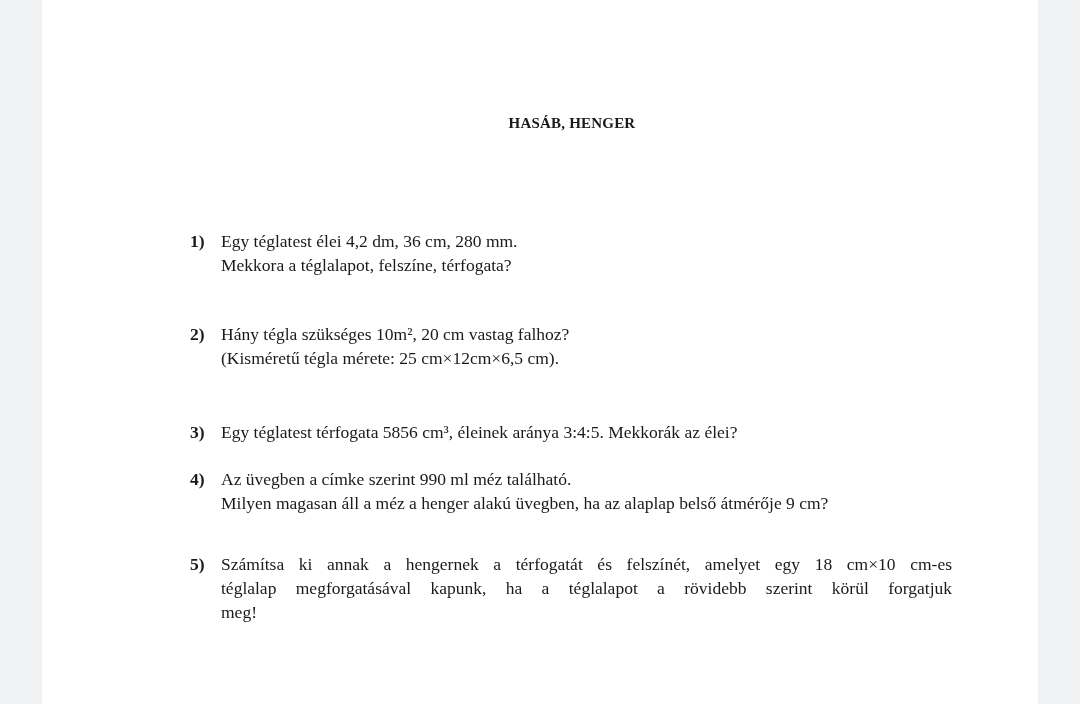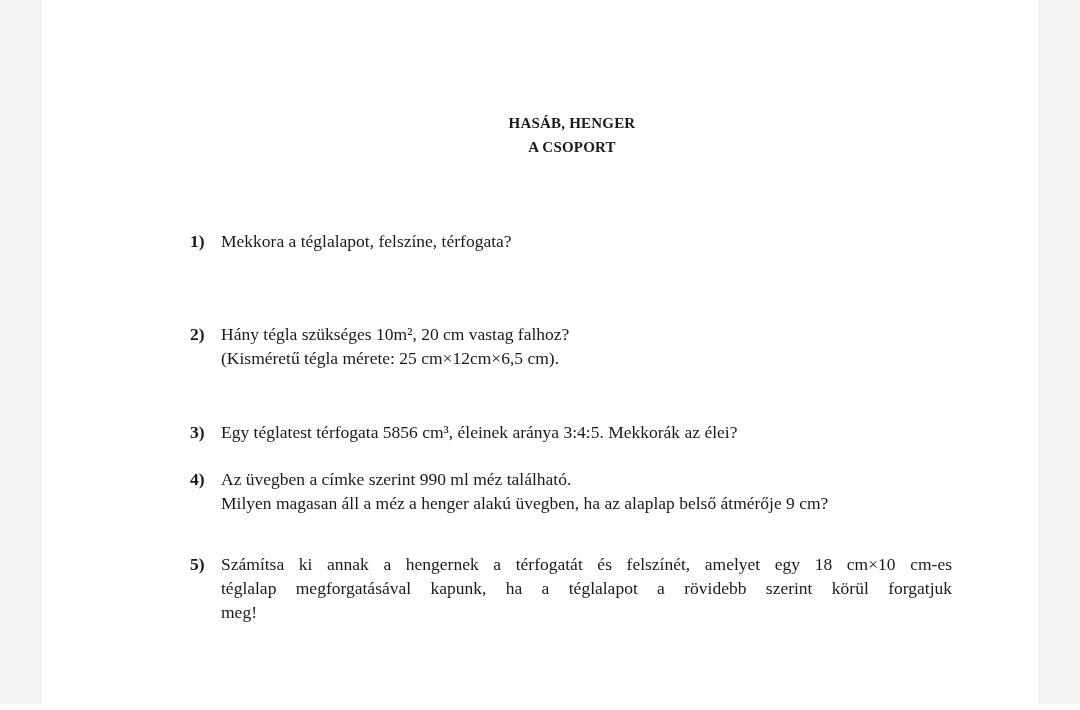--- a/index.html
+++ b/index.html
@@ -83,26 +83,26 @@
 
 <div class="viewer">
 
   <div class="margin-bar left"></div>
   <div class="margin-bar right"></div>
 
   <div class="page">
 
     <div class="title-block">
       <div>HASÁB, HENGER</div>
-      <div>A CSOPORT</div>
     </div>
 
     <div class="problem problem-1">
       <span class="p-num">1)</span>
       <div class="p-text">
+        <div class="p-line">Egy téglatest élei 4,2 dm, 36 cm, 280 mm.</div>
         <div class="p-line">Mekkora a téglalapot, felszíne, térfogata?</div>
       </div>
     </div>
 
     <div class="problem problem-2">
       <span class="p-num">2)</span>
       <div class="p-text">
         <div class="p-line">Hány tégla szükséges 10m², 20 cm vastag falhoz?</div>
         <div class="p-line">(Kisméretű tégla mérete: 25 cm×12cm×6,5 cm).</div>
       </div>

